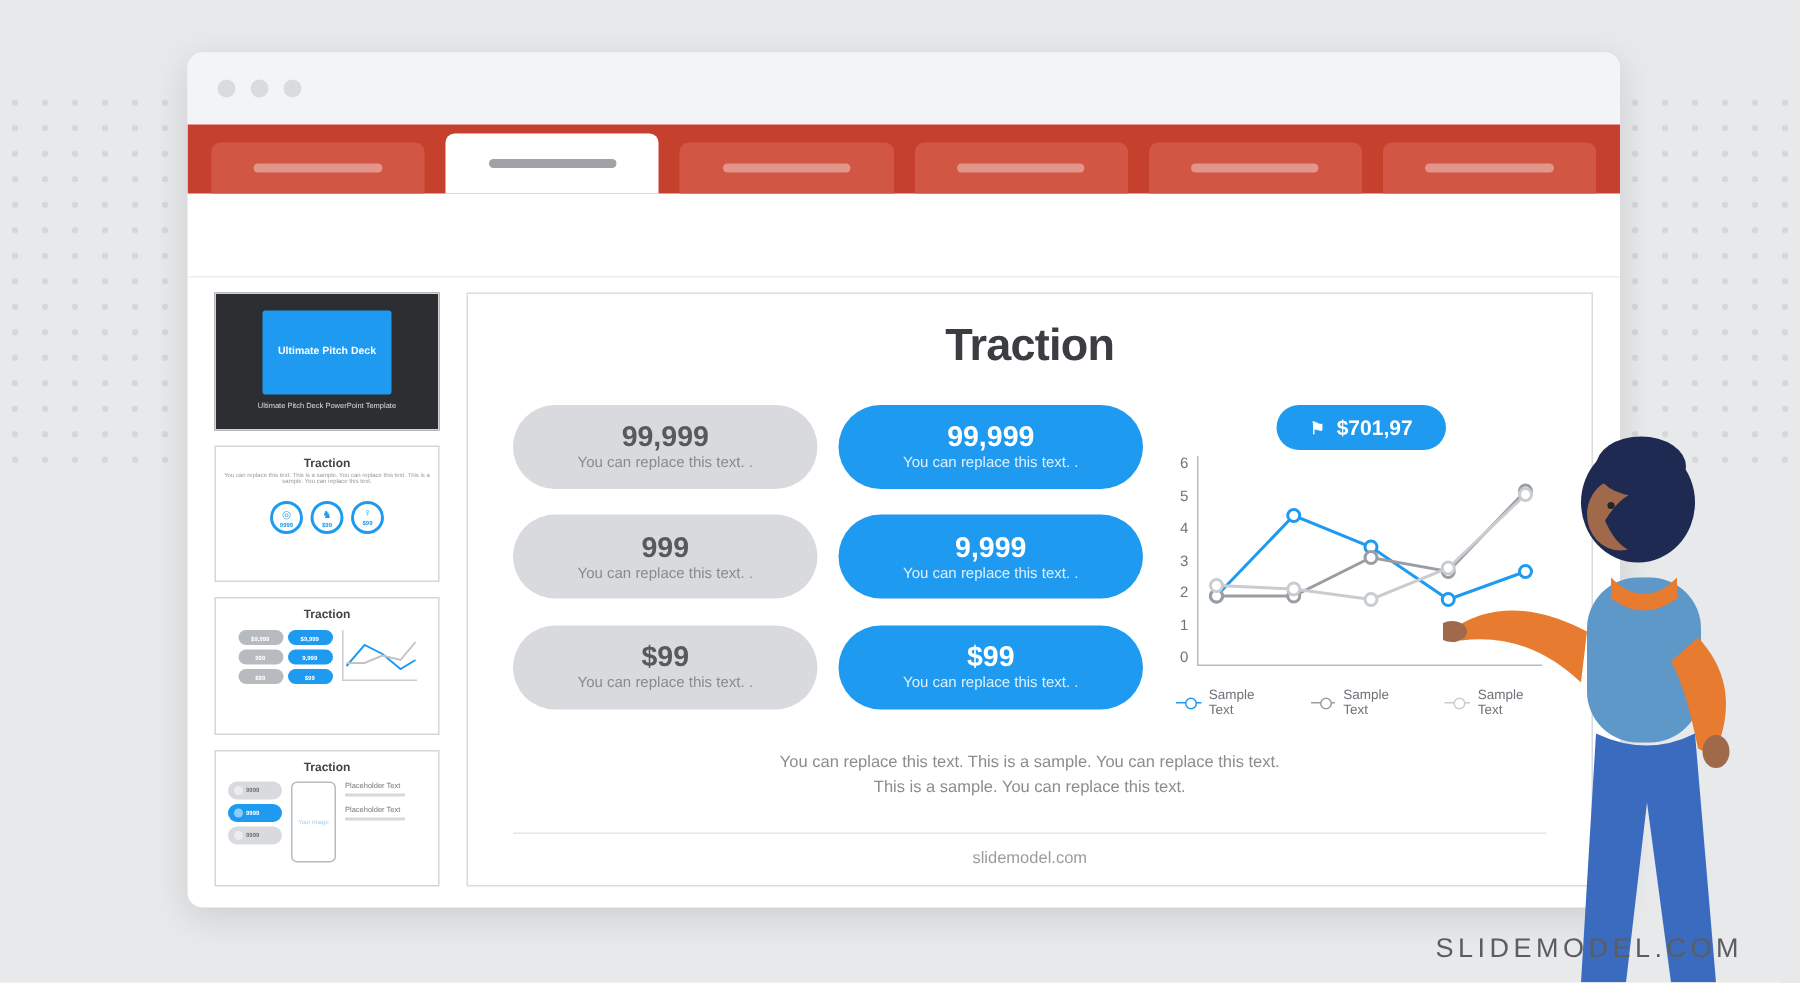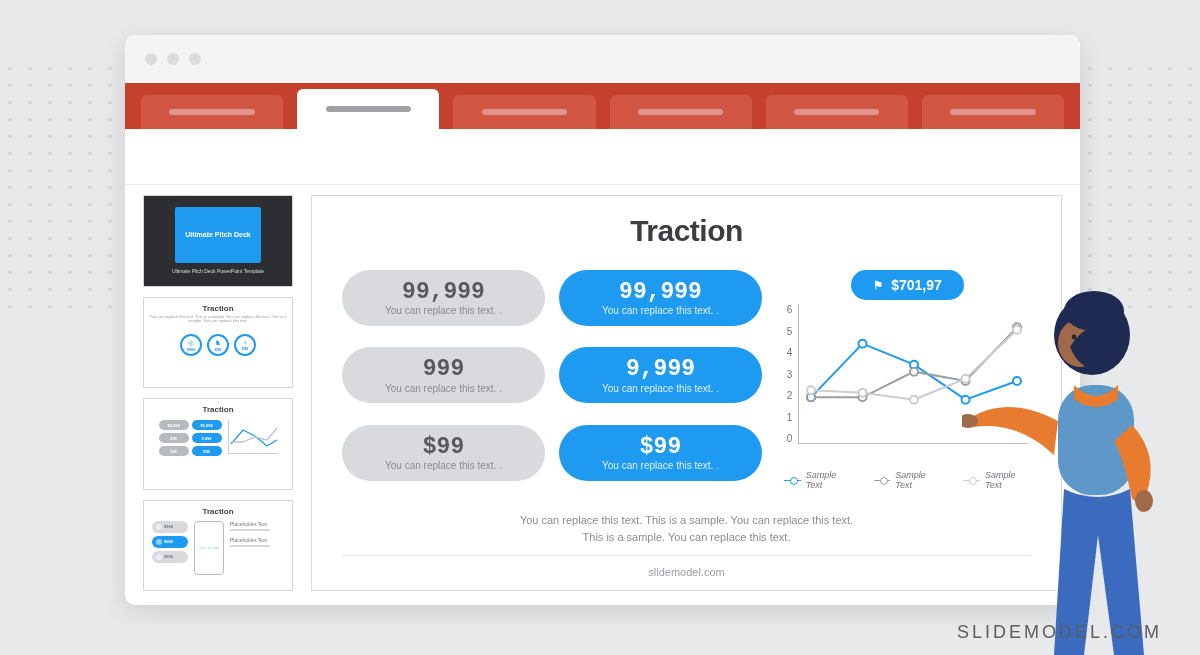--- a/index.html
+++ b/index.html
@@ -103,40 +103,40 @@
   .slide h1 { text-align:center; font-size:30px; font-weight:800; color:#3b3d42; letter-spacing:-0.5px;}
   .slide-body { display:flex; gap:22px; margin-top:22px; }
   .pills { display:grid; grid-template-columns: 1fr 1fr; gap:12px 14px; flex: 0 0 420px;}
   .pill {
     border-radius: 999px; height:56px;
     display:flex; flex-direction:column; align-items:center; justify-content:center;
     line-height:1.15;
   }
   .pill.gray { background:#d8dadd; color:#555;}
   .pill.blue { background:#1e9af0; color:#fff;}
-  .pill .val { font-size:23px; font-weight:800;font-family:Liberation Mono, monospace; }
+  .pill .val { font-size:19px; font-weight:800; }
   .pill.gray .val { color:#58595c;}
   .pill .sub { font-size:10px; opacity:.85; }
   .pill.gray .sub { color:#7b7d81;}
 
   .chart-col { flex:1; display:flex; flex-direction:column; align-items:center; }
   .badge {
     background:#1e9af0; color:#fff; font-weight:800; font-size:14px;
     padding:7px 22px; border-radius:999px; display:inline-flex; align-items:center; gap:8px;
     margin-bottom:4px;
   }
   .badge .flag { font-size:11px; }
   .chart-wrap { display:flex; gap:6px; }
   .yaxis { display:flex; flex-direction:column; justify-content:space-between;
     font-size:10px; color:#6f7278; height:140px; text-align:right;}
   .chart {
     width:230px; height:140px; border-left:1px solid #b9bcc1; border-bottom:1px solid #b9bcc1;
     position:relative;
   }
-  .legend { display:flex; gap:22px; margin-top:26px; font-size:9px; color:#6f7278;font-style:italic;}
+  .legend { display:flex; gap:22px; margin-top:14px; font-size:9px; color:#6f7278;}
   .lg { display:flex; align-items:center; gap:5px;}
   .lg .m { width:18px; height:0; border-top:1.5px solid; position:relative;}
   .lg .m::after { content:""; width:6px; height:6px; border-radius:50%; position:absolute;
     left:6px; top:-4px; background:#fff;}
   .lg.blue .m { border-color:#1e9af0;} .lg.blue .m::after{ border:1.5px solid #1e9af0;}
   .lg.gray .m { border-color:#9a9da2;} .lg.gray .m::after{ border:1.5px solid #9a9da2;}
   .lg.lgray .m { border-color:#c9ccd0;} .lg.lgray .m::after{ border:1.5px solid #c9ccd0;}
 
   .caption { text-align:center; font-size:11px; color:#8a8c90; margin-top:22px; line-height:1.5;}
   .slide-footer { margin-top:auto; border-top:1px solid #e5e6e8; text-align:center;

